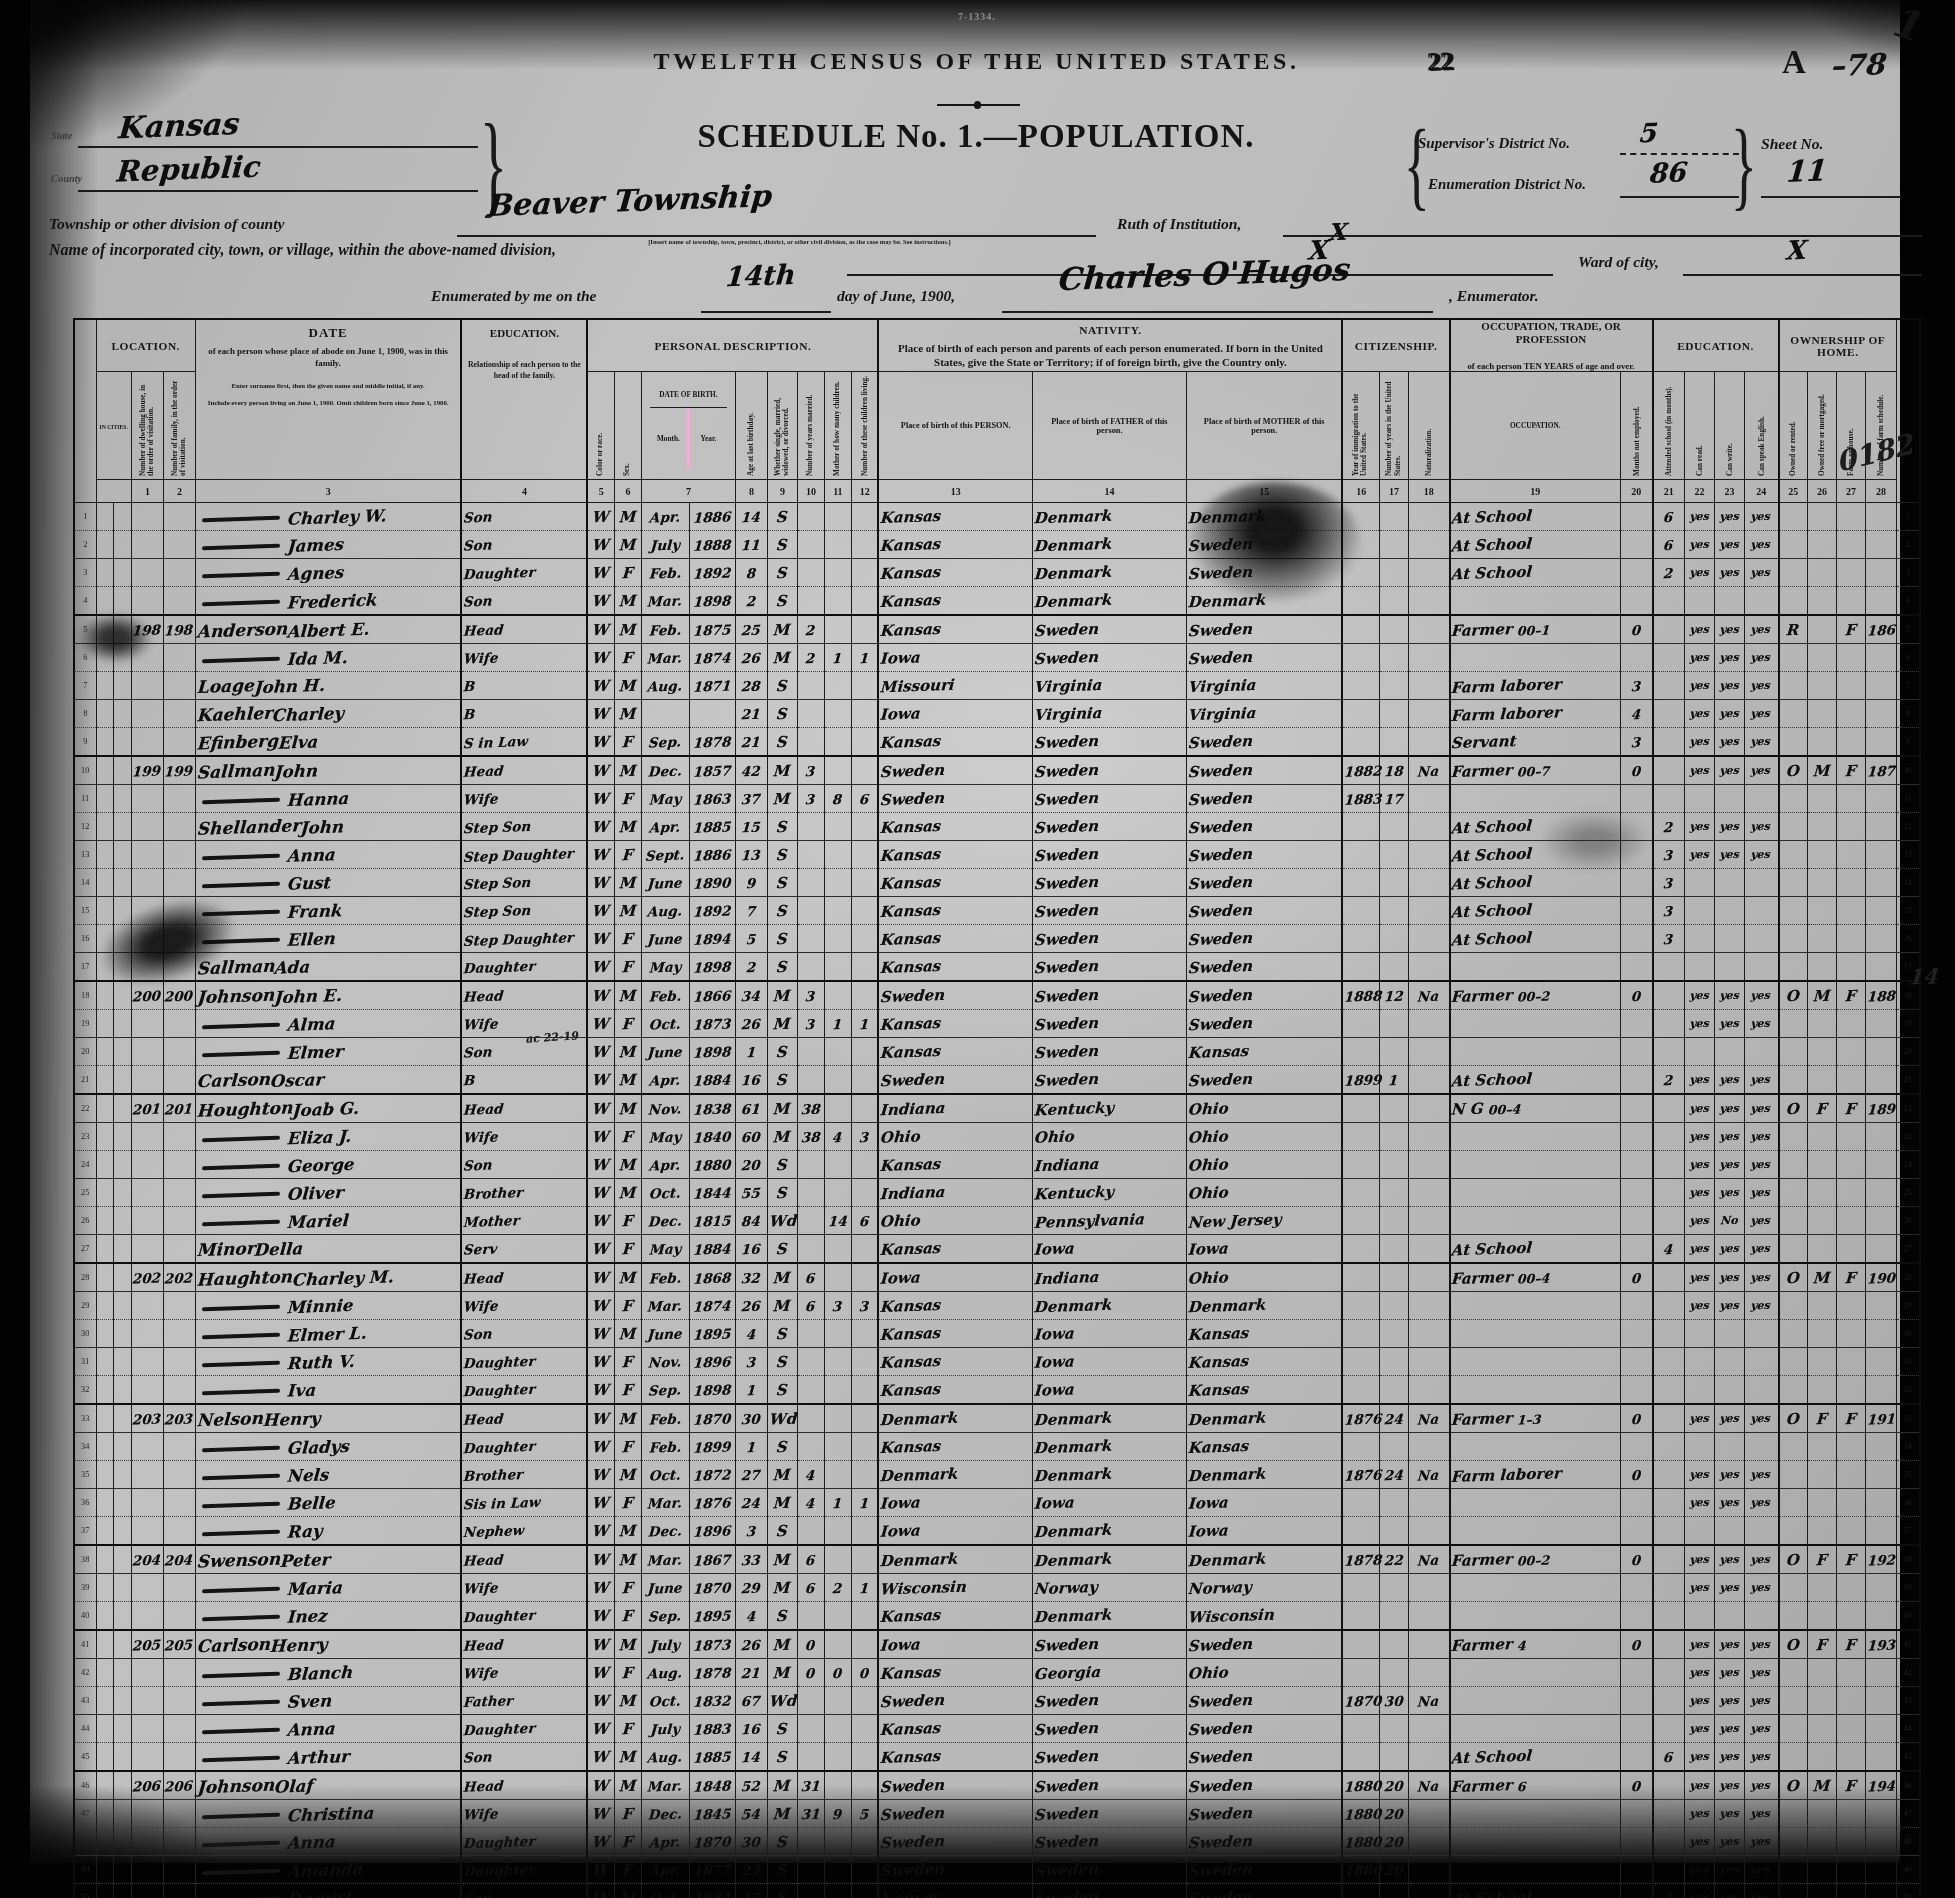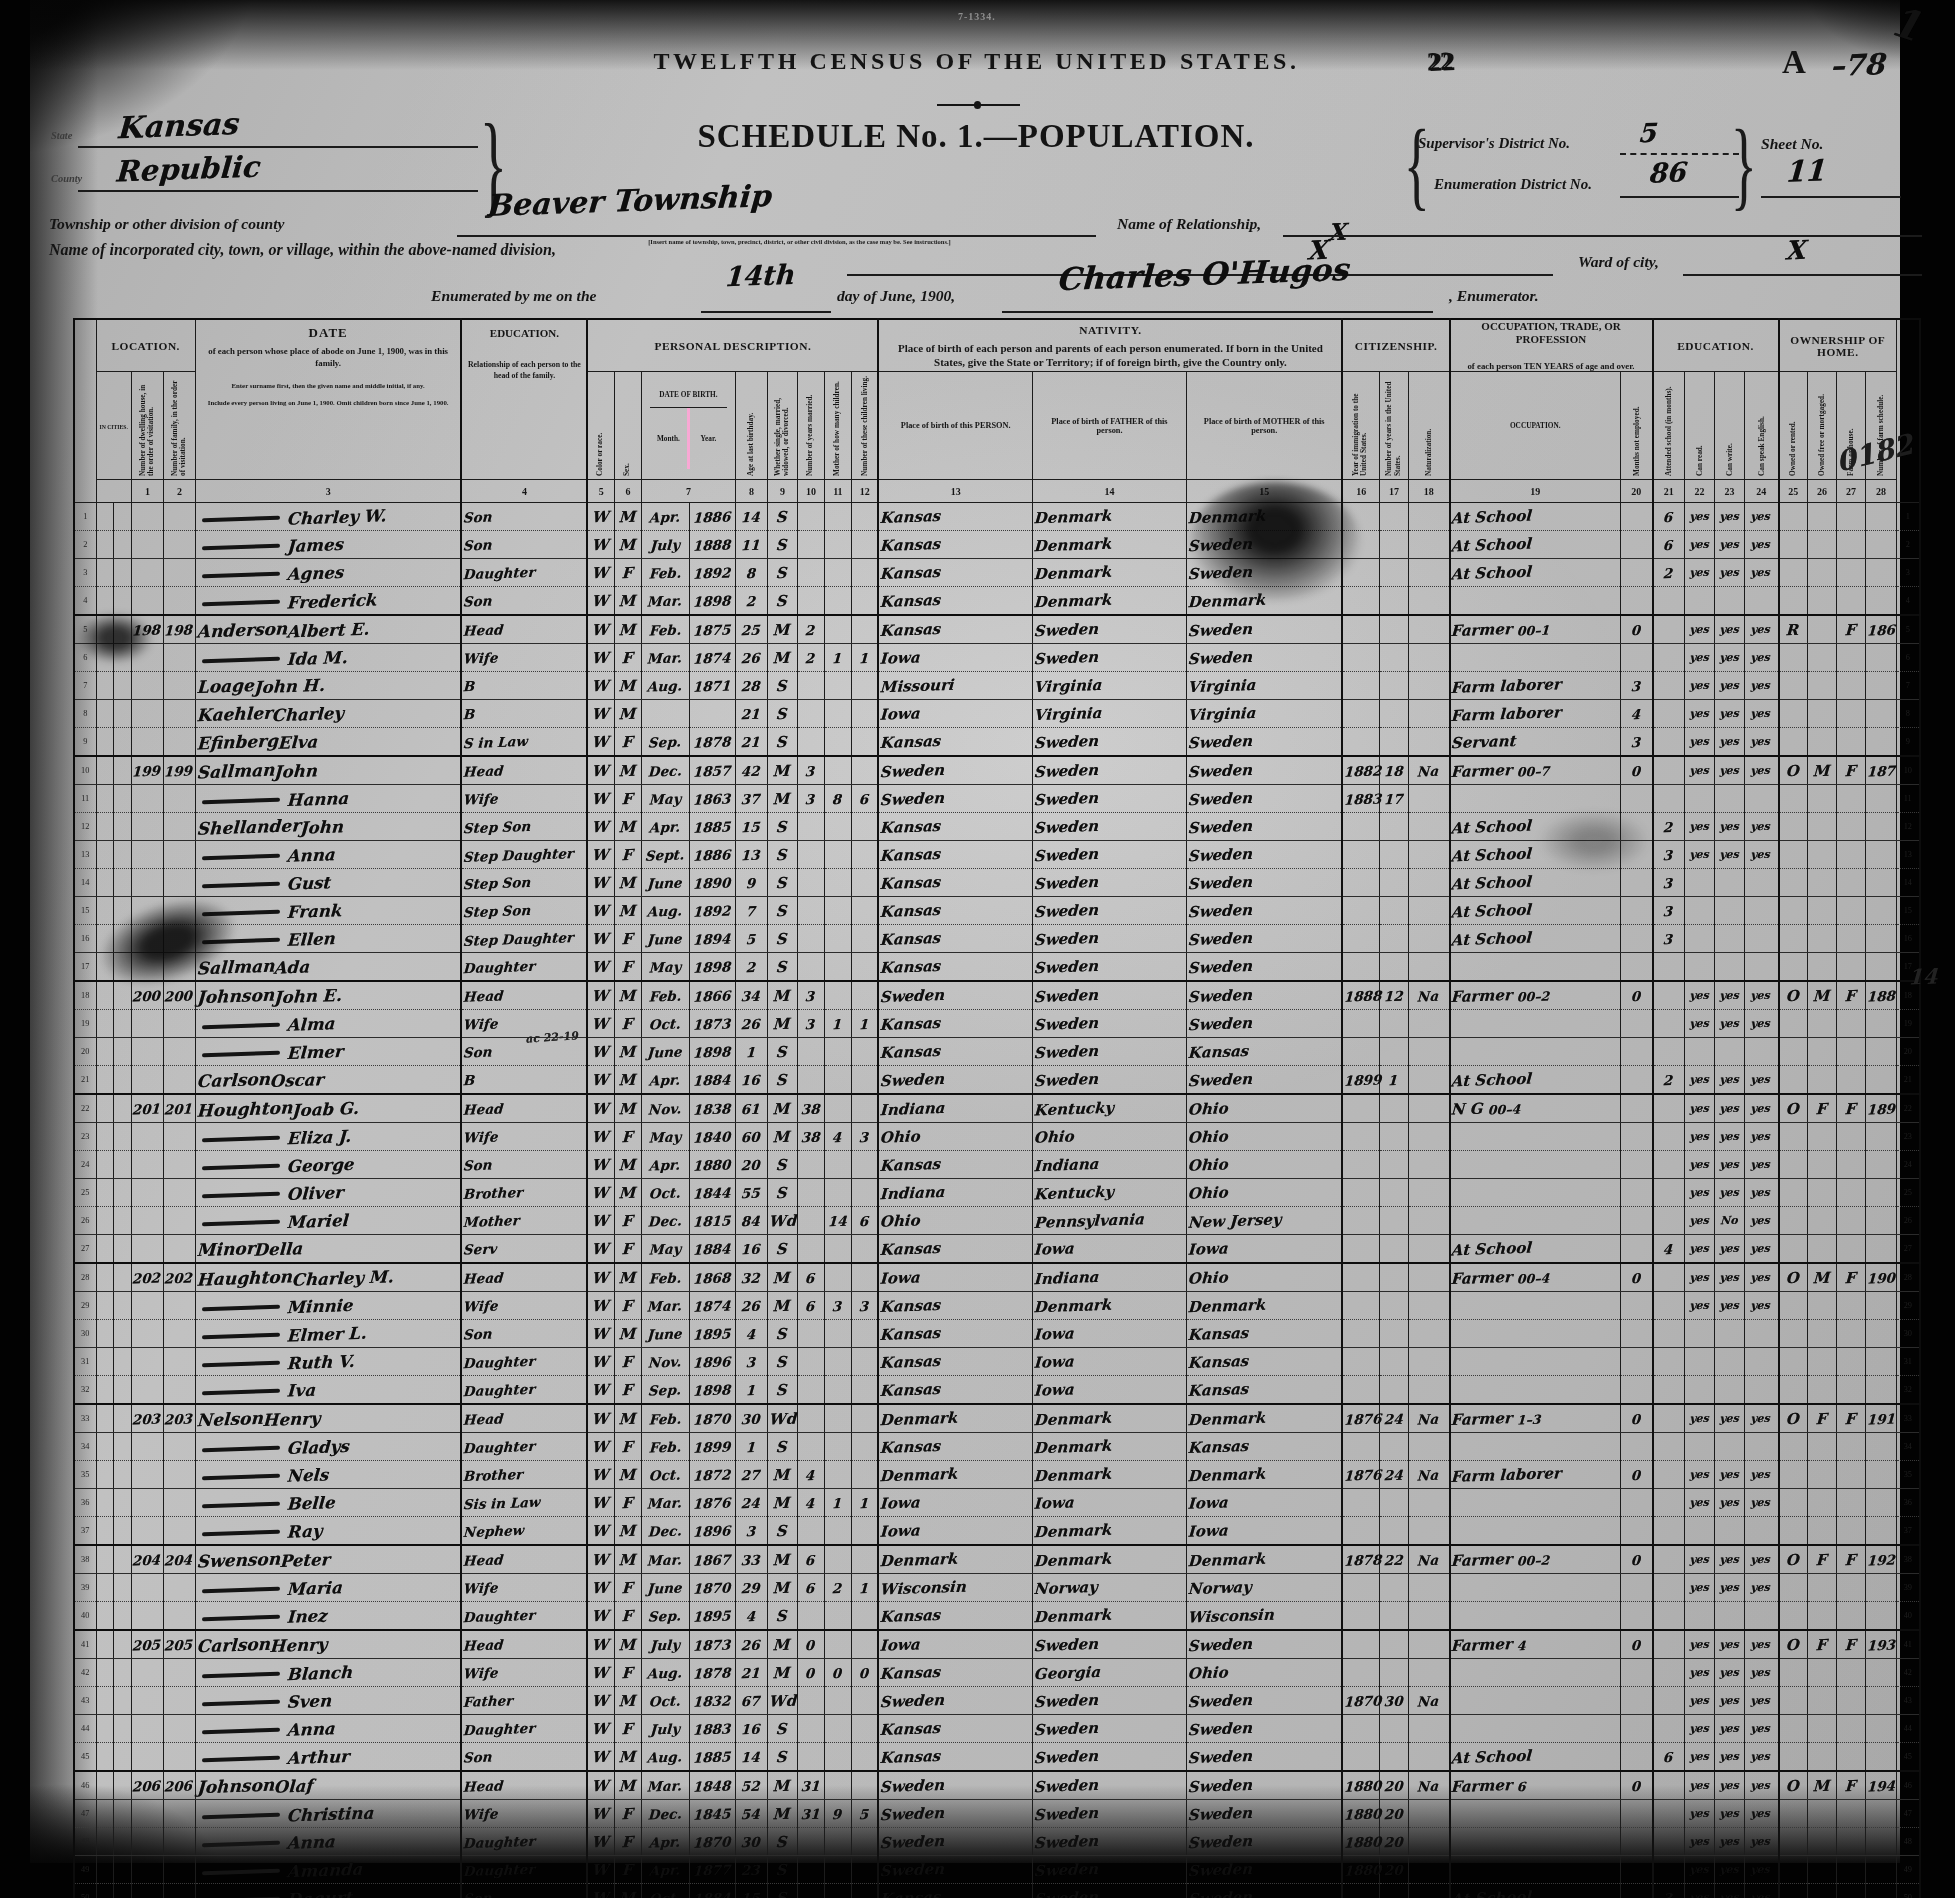--- a/index.html
+++ b/index.html
@@ -88,21 +88,21 @@
   #markA{left:1782px;top:44px;font-size:33px;font-weight:700;}
   #mark78{left:1832px;top:48px;font-size:29px;color:#131313;}
   #ornament{left:937px;top:104px;width:83px;border-bottom:2.6px solid #151515;}
   #ornament:after{content:"";position:absolute;left:37px;top:-2.6px;width:7.3px;height:7.3px;background:#151515;border-radius:50%;}
   #schedule{left:571px;top:118px;width:810px;text-align:center;font-size:33px;font-weight:700;letter-spacing:1px;}
   #districtbox{left:1397px;top:124px;width:530px;height:88px;}
   #brace-d1{left:-4.2px;top:-9.3px;font-size:99px;transform:scaleX(.55);}
   #brace-d2{left:323px;top:-9.3px;font-size:99px;transform:scaleX(.55);}
   .dlbl{font-size:15px;}
   #sd-label{left:21px;top:11.4px;}
-  #ed-label{left:37px;top:52px;text-align:right;}
+  #ed-label{left:31px;top:52px;text-align:right;}
   #sd-value{left:243px;top:-6.2px;font-size:26px;}
   #ed-value{left:253px;top:33px;font-size:27px;}
   #sheet-label{left:364px;top:11.4px;font-size:15.6px;}
   #sheet-value{left:390px;top:30px;font-size:29px;}
   #state-label{left:51px;top:130px;font-size:10.4px;color:#3b3b3b;}
   #state-value{left:119px;top:108px;font-size:30px;}
   #county-label{left:51px;top:173px;font-size:10.4px;color:#3b3b3b;}
   #county-value{left:117px;top:152px;font-size:29px;}
   #brace-state{left:466px;top:108px;font-size:114px;transform:scaleX(.5);}
   #township-label{left:49px;top:215px;font-size:15.6px;}
@@ -168,21 +168,21 @@
 <div class="uline" style="left:78px;top:146px;width:400px;"></div>
 <div class="abs print pbi" id="county-label">County</div>
 <div class="abs hw" id="county-value">Republic</div>
 <div class="uline" style="left:78px;top:190px;width:400px;"></div>
 <div class="abs brace" id="brace-state">}</div>
 
 <div class="abs print pbi" id="township-label">Township or other division of county</div>
 <div class="abs hw" id="township-value">Beaver Township</div>
 <div class="uline" style="left:457px;top:235px;width:639px;"></div>
 <div class="abs print" id="township-note">[Insert name of township, town, precinct, district, or other civil division, as the case may be.  See instructions.]</div>
-<div class="abs print pbi" id="institution-label">Name of Relationship,</div>
+<div class="abs print pbi" id="institution-label">Ruth of Institution,</div>
 <div class="abs hw" id="institution-value">X</div>
 <div class="uline" style="left:1283px;top:235px;width:639px;"></div>
 
 <div class="abs print pbi" id="city-label">Name of incorporated city, town, or village, within the above-named division,</div>
 <div class="abs hw" id="city-value">X</div>
 <div class="uline" style="left:847px;top:274px;width:706px;"></div>
 <div class="abs print pbi" id="ward-label">Ward of city,</div>
 <div class="abs hw" id="ward-value">X</div>
 <div class="uline" style="left:1683px;top:274px;width:239px;"></div>
 

